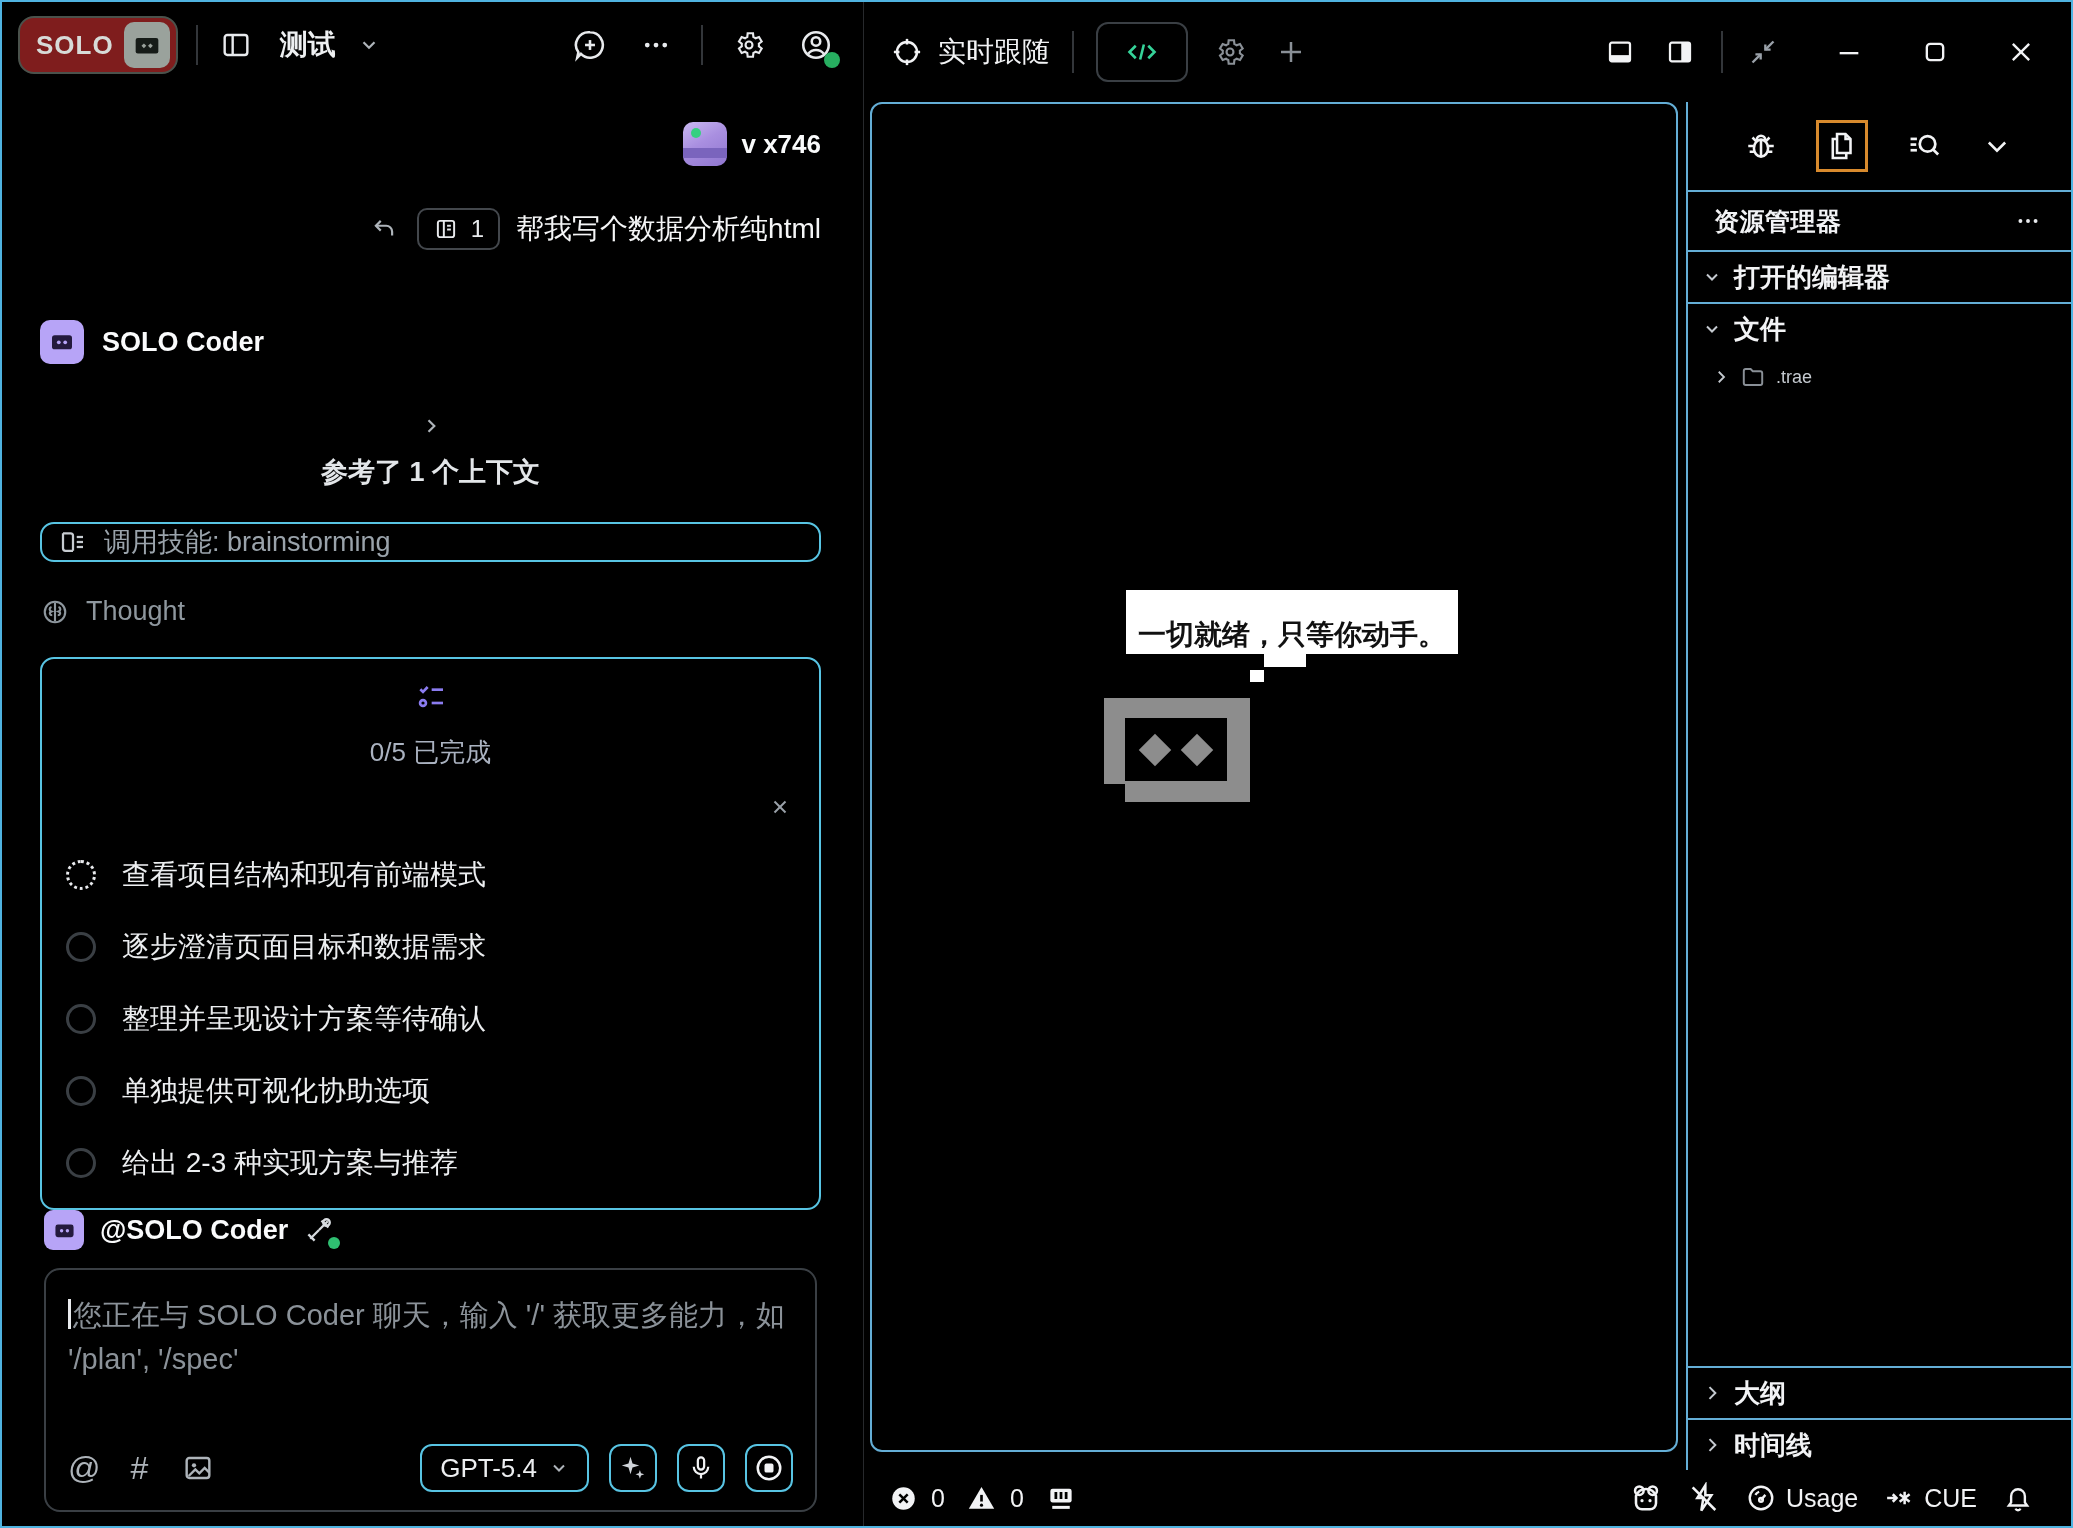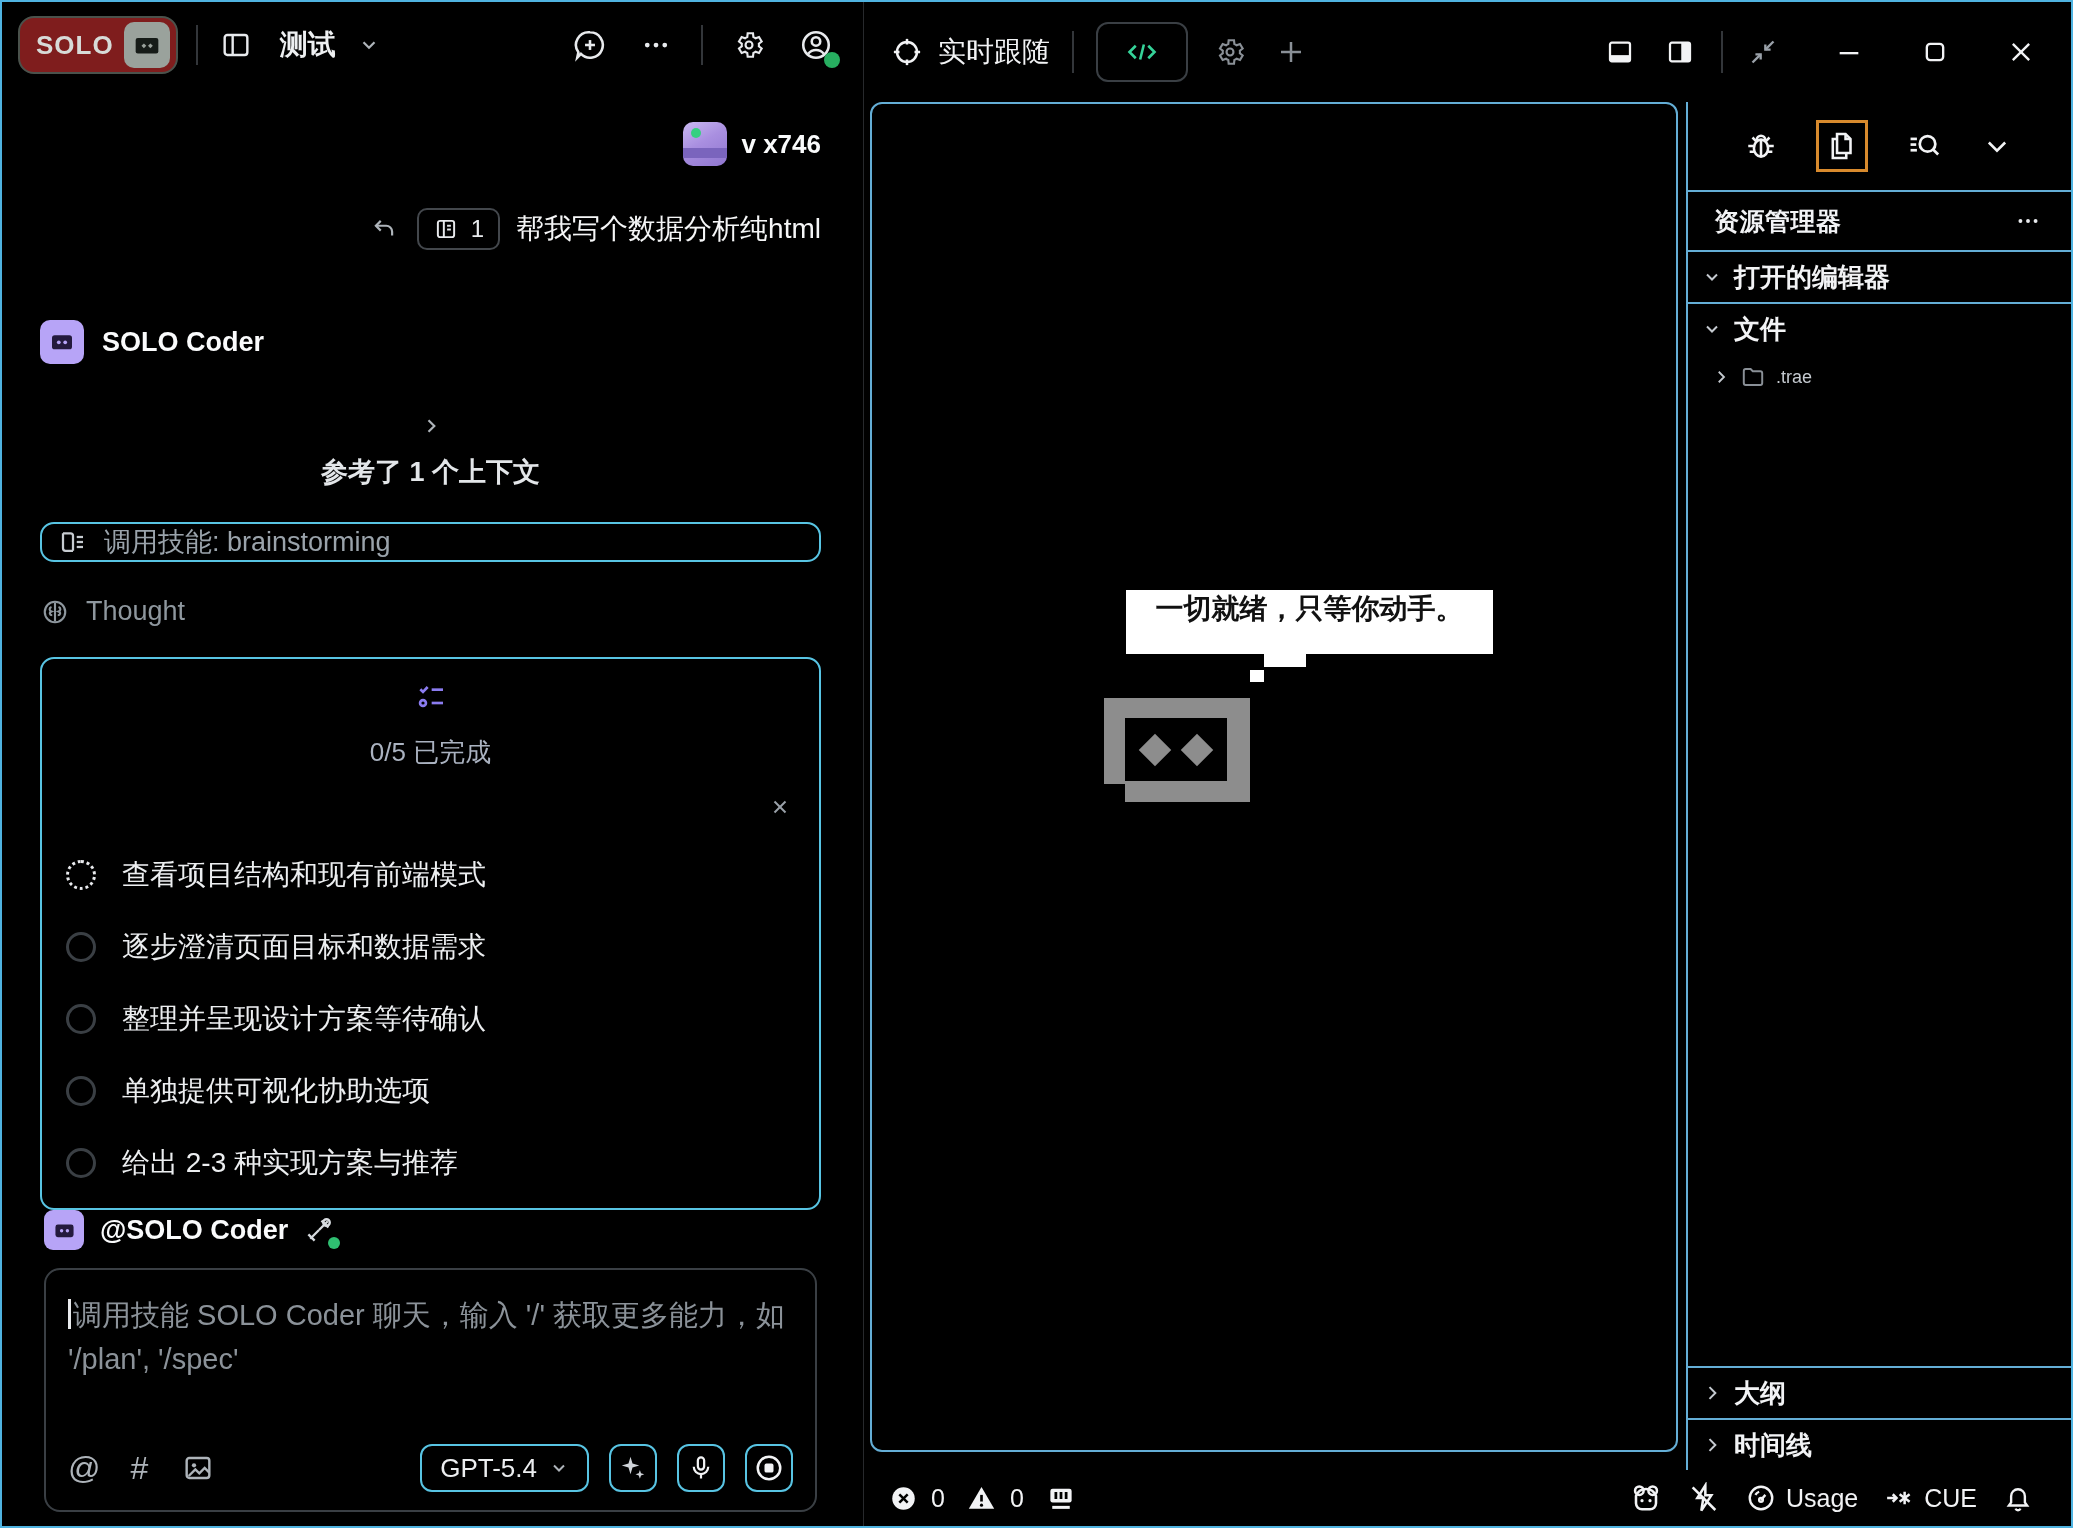--- a/index.html
+++ b/index.html
@@ -100,22 +100,22 @@
     background:none; display:flex; align-items:center; justify-content:center; cursor:pointer; }
   .titlebar .spacer { flex:1; }
   .win-controls { display:flex; align-items:center; gap:50px; padding-right:14px; }
 
   .content-row { flex:1; display:flex; min-height:0; }
   .webview-wrap { flex:1; padding:0 8px 18px 6px; min-width:0; }
   .webview { width:100%; height:100%; border:2px solid #64aed6; border-radius:12px;
     background:#000; position:relative; overflow:hidden; }
   .hero { position:absolute; left:50%; top:44%; transform:translate(-50%,-50%);
     width:340px; height:212px; }
-  .bubble { position:absolute; left:22px; top:0; width:367px; height:64px; background:#fff;
-    display:flex; align-items:flex-start; justify-content:center; }
+  .bubble { position:absolute; left:22px; top:0; width:332px; height:64px; background:#fff;
+    display:flex; align-items:flex-end; justify-content:center; }
   .bubble .txt { font-size:28px; color:#111; font-weight:bold; white-space:nowrap; }
   .tail-1 { position:absolute; left:160px; top:64px; width:42px; height:13px; background:#fff; }
   .tail-2 { position:absolute; left:146px; top:80px; width:14px; height:12px; background:#fff; }
   .robot { position:absolute; left:0; top:108px; width:146px; height:104px; background:#8d8d8d; }
   .robot .notch { position:absolute; left:0; bottom:0; width:21px; height:18px; background:#000; }
   .robot .screen { position:absolute; left:21px; top:20px; width:102px; height:63px; background:#000;
     display:flex; align-items:center; justify-content:center; gap:14px; }
   .robot .eye { width:28px; height:28px; background:#8d8d8d; transform:rotate(45deg) scale(.82); }
 
   .sidebar { width:385px; display:flex; flex-direction:column; border-left:2px solid #64aed6; }
@@ -329,21 +329,21 @@
                 <path d="M5 19l7-7"></path>
                 <path d="M3.5 15.5L8.5 20.5"></path>
                 <path d="M19 5l-7 7"></path>
                 <circle cx="18" cy="6" r="2.6"></circle>
                 <path d="M14 4.5l5.5 5.5"></path>
               </svg>
             <span class="tools-dot"></span>
           </span>
         </div>
         <div class="composer">
-          <div class="placeholder"><span class="caret"></span><span>调用技能 SOLO Coder 聊天，输入 '/' 获取更多能力，如 '/plan', '/spec'</span></div>
+          <div class="placeholder"><span class="caret"></span><span>您正在与 SOLO Coder 聊天，输入 '/' 获取更多能力，如 '/plan', '/spec'</span></div>
           <div class="composer-bottom">
             <button class="glyph-btn">@</button>
             <button class="glyph-btn">#</button>
             <button class="icon-btn">
               <svg width="32" height="32" viewBox="0 0 24 24" fill="none" stroke="#aeb4ba" stroke-width="1.8">
                   <rect x="3.5" y="4.5" width="17" height="15" rx="2"></rect>
                   <circle cx="9" cy="10" r="1.6" fill="#aeb4ba" stroke="none"></circle>
                   <path d="M5 18l5-5 3 3 4-4 3.5 3.5"></path>
                 </svg>
             </button>

